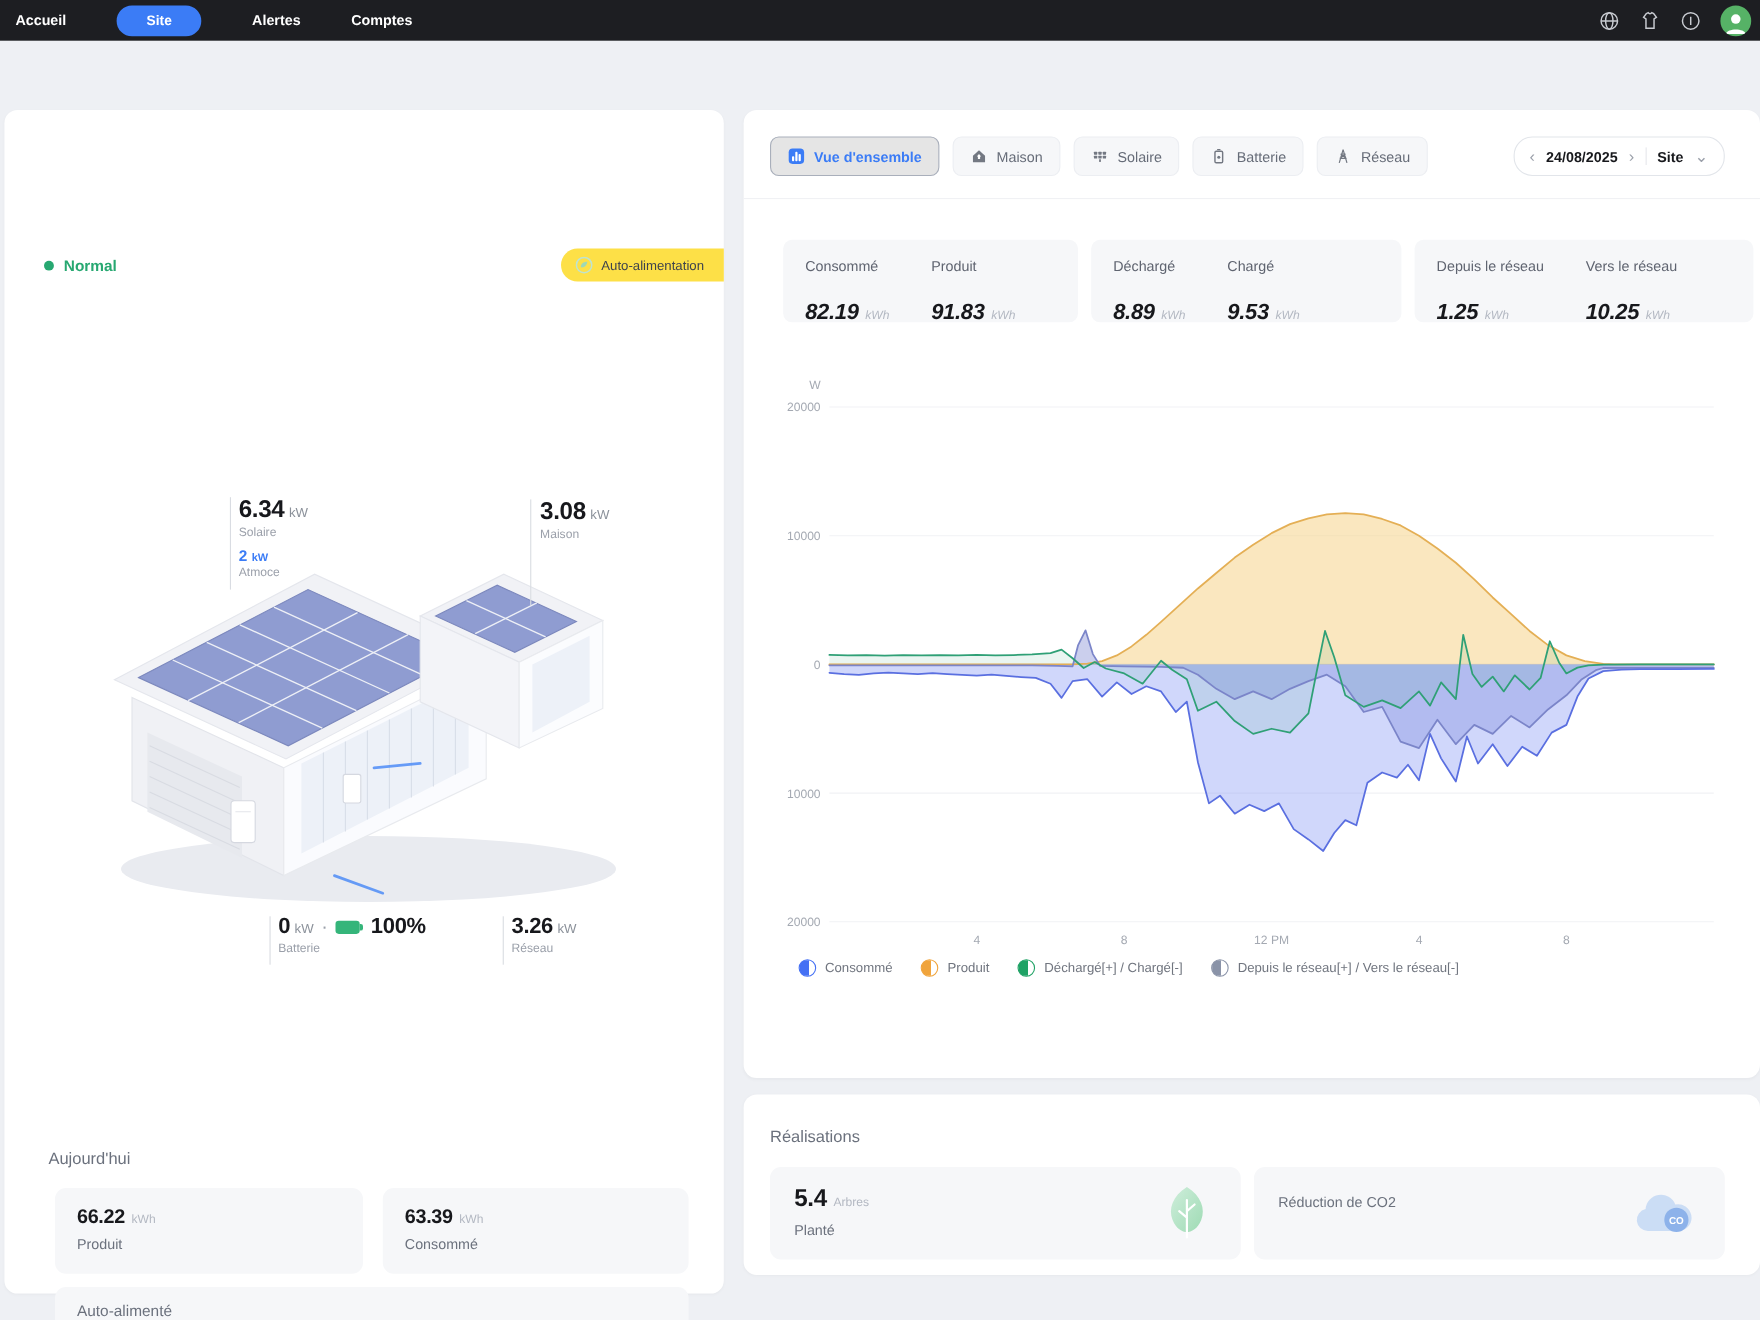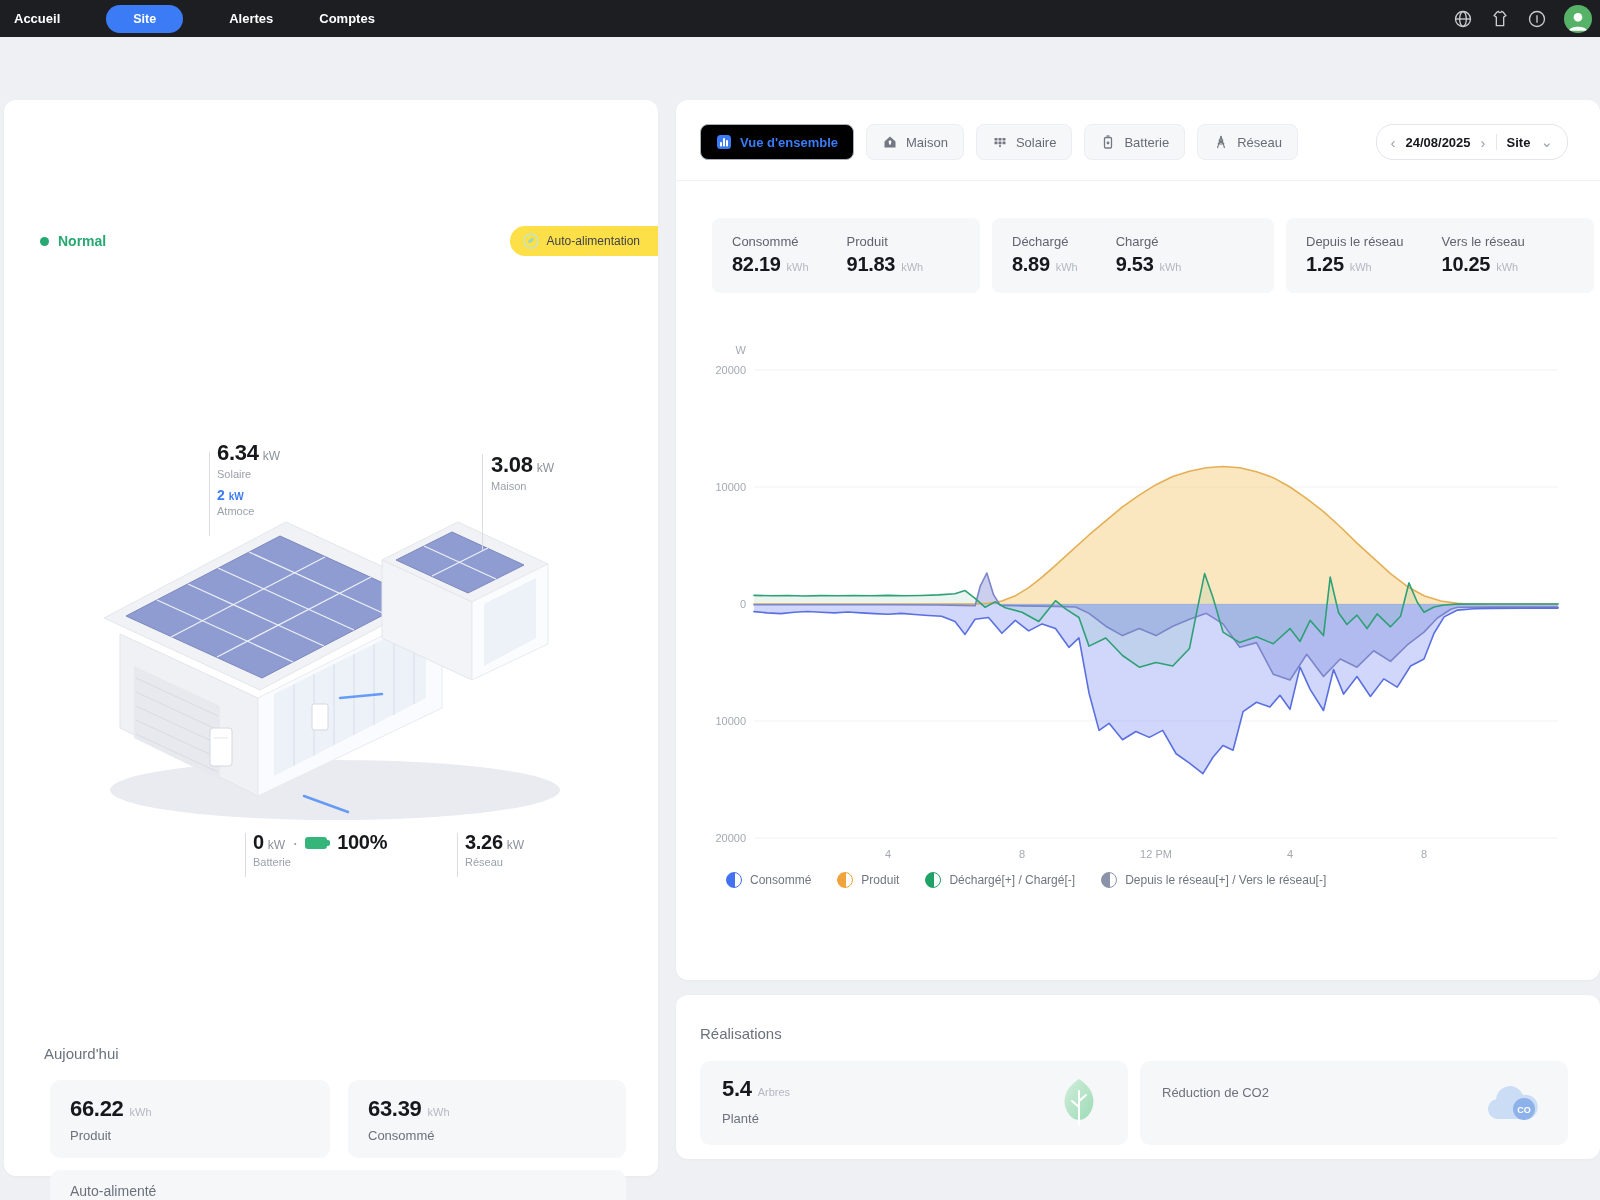--- a/index.html
+++ b/index.html
@@ -40,41 +40,41 @@
   .co-label{font-size:11px;color:#9ba0aa;margin-top:2px;}
   .co-val2{font-size:14px;font-weight:700;color:#3b7cf6;}
   .co-unit2{font-size:10px;font-weight:700;color:#3b7cf6;}
   .co-dot{font-size:18px;color:#9ba0aa;margin:0 3px;}
   .batt{width:22px;height:12px;background:#35b57a;border-radius:3px;position:relative;align-self:center;}
   .batt::after{content:"";position:absolute;right:-3px;top:3px;width:3px;height:6px;background:#35b57a;border-radius:0 2px 2px 0;}
   .today-title{position:absolute;left:40px;top:945px;font-size:15px;color:#6b717d;}
   .tile{position:absolute;background:#f6f7f9;border-radius:10px;box-sizing:border-box;padding:16px 20px;}
   .t1{left:46px;top:980px;width:280px;height:78px;}
   .t2{left:344px;top:980px;width:278px;height:78px;}
-  .tile-val{font-size:22px;font-weight:700;color:#17181c;letter-spacing:-.3px;}
+  .tile-val{font-size:18px;font-weight:700;color:#17181c;letter-spacing:-.3px;}
   .tile-unit{font-size:11px;color:#b3b8c2;margin-left:6px;}
   .tile-label{font-size:13px;color:#6b717d;margin-top:6px;}
   .self-card{left:46px;top:1070px;width:576px;height:76px;padding:13px 20px;}
   .self-label{font-size:14px;color:#6b717d;}
   
   .tabs-row{position:absolute;left:24px;top:24px;display:flex;gap:12px;}
   .tab{height:36px;display:flex;align-items:center;gap:8px;padding:0 15px;border-radius:8px;
        background:#f6f7f9;border:1px solid #eceef2;font-size:13px;color:#666c78;cursor:pointer;box-sizing:border-box;}
-  .tab.active{background:#000000;border:1px solid #a9afbb;color:#3b7cf6;font-weight:700;}
+  .tab.active{background:#e5e5e5;border:1px solid #a9afbb;color:#3b7cf6;font-weight:700;}
   .tab-ico{display:inline-flex;width:16px;height:16px;}
   .date-ctl{position:absolute;right:32px;top:24px;height:34px;border:1px solid #e2e5ea;border-radius:17px;
             background:#fff;display:flex;align-items:center;gap:10px;padding:0 14px;font-size:13px;font-weight:700;color:#17181c;}
   .chev{color:#9ba0aa;font-size:15px;font-weight:400;cursor:pointer;}
   .dsep{width:1px;height:16px;background:#e5e7ec;}
   .hdr-divider{position:absolute;left:0;right:0;top:80px;height:1px;background:#f0f1f4;}
   .stats-row{position:absolute;left:36px;top:118px;display:flex;gap:12px;}
   .sgroup{background:#f6f7f9;border-radius:8px;display:flex;gap:38px;padding:16px 20px;box-sizing:border-box;height:75px;}
   .g1{width:268px;}.g2{width:282px;}.g3{width:308px;}
   .s-label{font-size:13px;color:#5f6470;}
-  .s-valrow{margin-top:4px;display:flex;align-items:baseline;gap:6px;}
+  .s-valrow{margin-top:24px;display:flex;align-items:baseline;gap:6px;font-style:italic;}
   .s-val{font-size:20px;font-weight:700;color:#17181c;letter-spacing:-.3px;}
   .s-unit{font-size:11px;color:#b3b8c2;}
   #chart-host{position:absolute;left:0;top:230px;width:924px;height:540px;}
   .legend{position:absolute;left:50px;top:772px;display:flex;align-items:center;gap:26px;}
   .lg-item{display:flex;align-items:center;gap:8px;cursor:pointer;}
   .lg-mark{width:16px;height:16px;border-radius:50%;box-sizing:border-box;
            background:linear-gradient(90deg,var(--c) 0 58%,#fff 58%);border:1.5px solid var(--c);}
   .lg-label{font-size:12px;color:#70757f;}
   
   .achv-title{position:absolute;left:24px;top:30px;font-size:15px;color:#6b717d;}
@@ -184,21 +184,21 @@
 
     <path d="M250,300 L292,296" stroke="#4f8df7" stroke-width="2.5" stroke-linecap="round" opacity="0.85"></path>
     <path d="M214,398 L258,414" stroke="#4f8df7" stroke-width="2.5" stroke-linecap="round" opacity="0.85"></path>
   </svg>
 
   <div class="vline" style="left:205px;top:352px;height:84px"></div>
   <div class="vline" style="left:478px;top:354px;height:96px"></div>
   <div class="vline" style="left:241px;top:733px;height:44px"></div>
   <div class="vline" style="left:453px;top:733px;height:44px"></div>
 
-  <div class="callout" style="left:213px;top:340px">
+  <div class="callout" style="left:213px;top:350px">
     <div class="co-row">
       <span class="co-val">6.34</span>
       <span class="co-unit">kW</span>
     </div>
     <div class="co-label">Solaire</div>
     <div class="co-row" style="margin-top:7px">
       <span class="co-val2">2</span>
       <span class="co-unit2">kW</span>
     </div>
     <div class="co-label">Atmoce</div>

